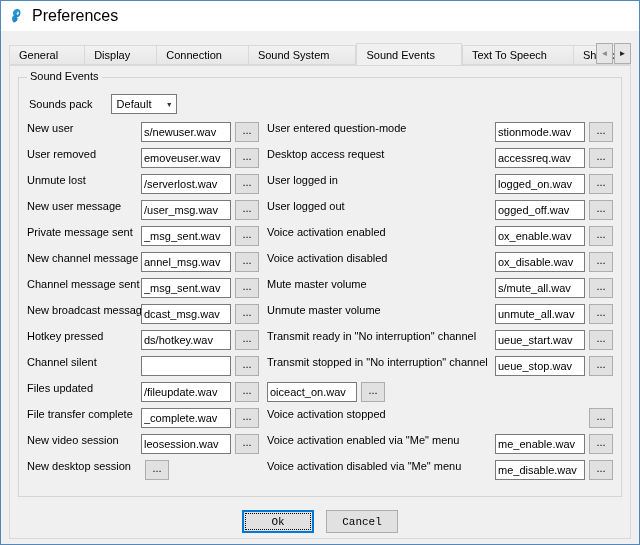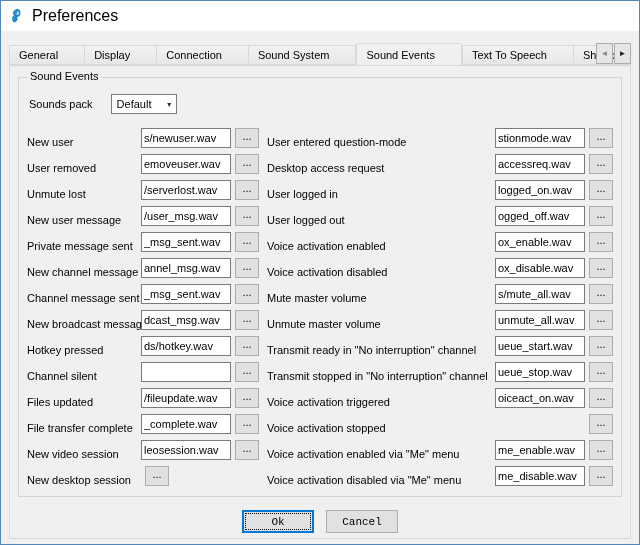--- a/index.html
+++ b/index.html
@@ -110,21 +110,21 @@
     cursor:default;
   }
   .combo .combo-value { flex:1; }
   .combo .combo-arrow { font-size:7px; color:#333; padding-left:3px; }
 
   
   .columns { display:flex; gap:10px; }
   .col-left  { width:230px; flex:none; }
   .col-right { flex:1; }
 
-  .row { display:flex; align-items:flex-end; height:26px; }
+  .row { display:flex; align-items:flex-start; height:26px; }
   .row label {
     white-space:nowrap; overflow:hidden;
     padding-right:4px;
   }
   .col-left  .row label { width:114px; flex:none; }
   .col-right .row label { flex:1; }
 
   .row input.txt {
     width:90px; height:20px; flex:none;
     border:1px solid #7a7a7a;
@@ -329,21 +329,20 @@
               <label>Transmit ready in "No interruption" channel</label>
               <input class="txt" type="text" spellcheck="false" value="ueue_start.wav" style="">
               <button class="browse">...</button>
             </div>
             <div class="row">
               <label>Transmit stopped in "No interruption" channel</label>
               <input class="txt" type="text" spellcheck="false" value="ueue_stop.wav" style="">
               <button class="browse">...</button>
             </div>
             <div class="row">
-              <label>Voice activation triggered</label>
               <input class="txt" type="text" spellcheck="false" value="oiceact_on.wav" style="">
               <button class="browse">...</button>
             </div>
             <div class="row">
               <label>Voice activation stopped</label>
               <button class="browse">...</button>
             </div>
             <div class="row">
               <label>Voice activation enabled via "Me" menu</label>
               <input class="txt" type="text" spellcheck="false" value="me_enable.wav" style="">

